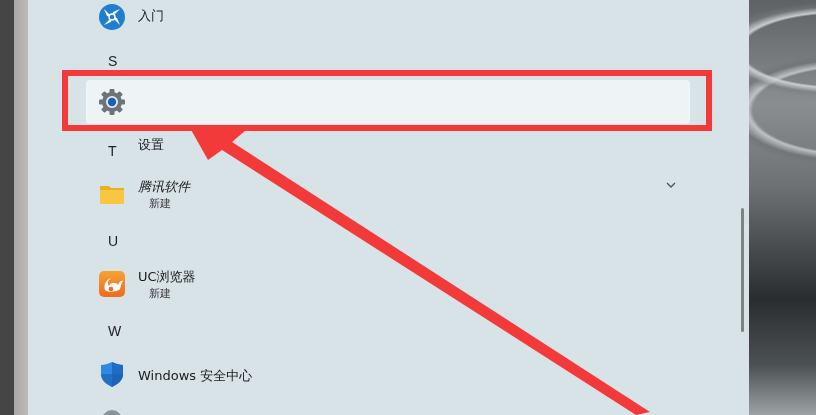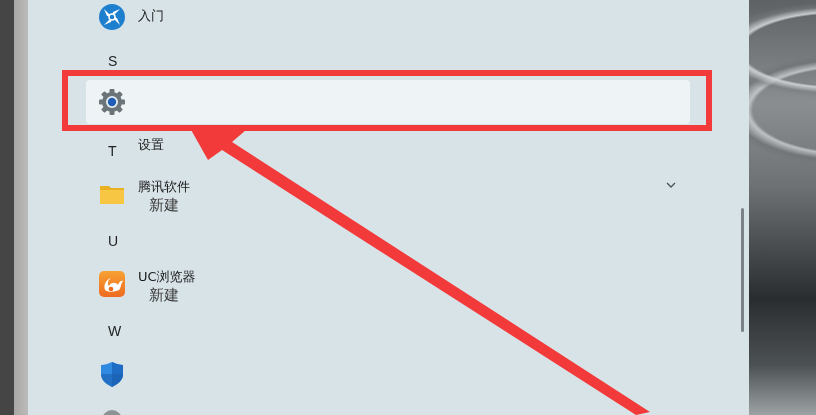--- a/index.html
+++ b/index.html
@@ -39,21 +39,21 @@
     }
     .app-row.hover { background: #eef3f5; }
     .app-icon {
       position: absolute; left: 12px; top: 9px; width: 28px; height: 28px;
     }
     .app-name {
       position: absolute; left: 52px; font-size: 13px; color: #1a1a1a;
       white-space: nowrap;
     }
     .app-sub {
-      position: absolute; left: 63px; font-size: 15px; color: #3a3a3a;
+      position: absolute; left: 63px; font-size: 11px; color: #3a3a3a;
       white-space: nowrap;
     }
     .expand-chevron {
       position: absolute; left: 664px; top: 178px; width: 14px; height: 14px;
     }
     .scrollbar-thumb {
       position: absolute; left: 741px; top: 208px; width: 3px; height: 124px;
       background: #7c8386; border-radius: 2px;
     }
     .highlight-box {
@@ -101,21 +101,21 @@
   <span class="app-name" style="top:16px;margin-top:40px;">设置</span>
 </div>
 
 <span class="section-letter" style="top:143px;">T</span>
 
 <div class="app-row" style="top:172px;">
   <svg class="app-icon" style="top:8px;" viewBox="0 0 28 28">
     <path d="M2 6 h9 l2 2 h13 v16 h-24 z" fill="#e9b022"></path>
     <path d="M2 10 h24 v14 h-24 z" fill="#f7c744"></path>
   </svg>
-  <span class="app-name" style="top:6px;">腾讯软件</span>
+  <span class="app-name" style="top:6px;font-style:italic;">腾讯软件</span>
   <span class="app-sub" style="top:24px;">新建</span>
 </div>
 <svg class="expand-chevron" viewBox="0 0 14 14">
   <path d="M3 5 L7 9 L11 5" fill="none" stroke="#4a5256" stroke-width="1.3"></path>
 </svg>
 
 <span class="section-letter" style="top:233px;">U</span>
 
 <div class="app-row" style="top:262px;text-decoration:underline;">
   <svg class="app-icon" style="top:8px;" viewBox="0 0 28 28">
@@ -134,20 +134,21 @@
 </div>
 
 <span class="section-letter" style="top:323px;">W</span>
 
 <div class="app-row" style="top:352px;">
   <svg class="app-icon" style="top:8px;" viewBox="0 0 28 28">
     <path d="M14 2 C10 4 6 5 3 5 V14 C3 20 8 24 14 27 C20 24 25 20 25 14 V5 C22 5 18 4 14 2 Z" fill="#2d8ae0"></path>
     <path d="M14 2 V27 C20 24 25 20 25 14 V5 C22 5 18 4 14 2 Z" fill="#1f6cc4"></path>
     <path d="M3 14 H25 C25 20 20 24 14 27 C8 24 3 20 3 14 Z" fill="#1b5fb0" opacity="0.6"></path>
   </svg>
+  <span class="app-name" style="top:15px;">Windows 安全中心</span>
 </div>
 
 <div class="app-row" style="top:400px;">
   <svg class="app-icon" style="top:6px;" viewBox="0 0 28 28">
     <circle cx="14" cy="14" r="10" fill="#8c9396"></circle>
   </svg>
 </div>
 
 <div class="scrollbar-thumb"></div>
 

